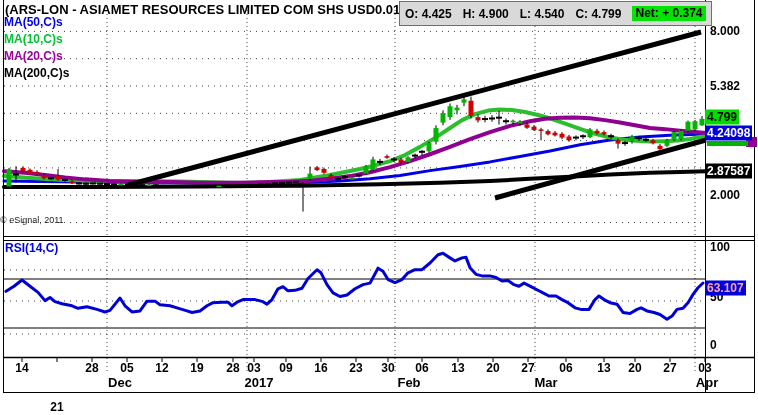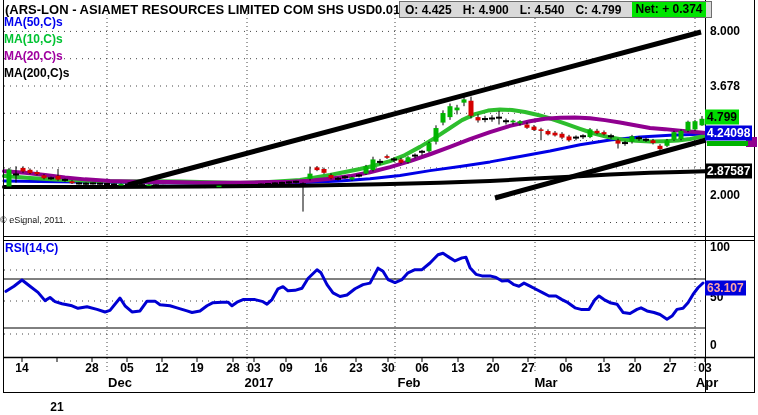--- a/index.html
+++ b/index.html
@@ -1,20 +1,20 @@
 <!DOCTYPE html>
 <html><head>
 <meta charset="utf-8">
 <style>
   html,body{margin:0;padding:0;background:#fff;}
   #app{position:relative;width:758px;height:415px;background:#ffffff;
        font-family:"Liberation Sans",sans-serif;overflow:hidden;}
   #chart-svg{position:absolute;left:0;top:0;}
   .title{position:absolute;left:5px;top:2px;font-size:13px;font-weight:bold;color:#000;white-space:nowrap;}
-  .ohlc{position:absolute;left:399px;top:1px;height:17px;background:#d9d9d9;
+  .ohlc{position:absolute;left:399px;top:1px;height:25px;background:#d9d9d9;
         border:1px solid #6e6e6e;display:flex;align-items:center;gap:11px;
         padding:0 5px;font-size:12px;font-weight:bold;color:#000;box-sizing:border-box;white-space:nowrap;}
   .ohlc .net{background:#00e400;padding:0 3px;height:15px;line-height:15px;}
   .legend{position:absolute;left:4px;top:14px;font-size:12px;font-weight:bold;line-height:17px;}
   .c50{color:#0000ee}.c10{color:#00c332}.c20{color:#a000a0}.c200{color:#000}
   .watermark{position:absolute;left:0;top:215px;font-family:Liberation Sans, sans-serif;font-size:9px;color:#222;}
   .rsi-label{position:absolute;left:5px;top:241px;color:#0000ee;font-size:12px;font-weight:bold;}
   .footer{position:absolute;left:0;top:397px;width:758px;height:18px;background:#d4d0c8;
           border-top:1px solid #777;box-sizing:border-box;text-align:right;
           font-size:11px;color:#000;line-height:16px;padding-right:6px;}
@@ -309,21 +309,21 @@
   <div class="legend">
     <div class="c50">MA(50,C)s</div>
     <div class="c10">MA(10,C)s</div>
     <div class="c20">MA(20,C)s</div>
     <div class="c200">MA(200,C)s</div>
   </div>
 
   <div class="watermark">© eSignal, 2011</div>
   <div class="rsi-label">RSI(14,C)</div>
 <div class="ylab" style="top: 31px;">8.000</div>
-    <div class="ylab" style="top: 86px;">3.678</div>
+    <div class="ylab" style="top: 86px;">5.382</div>
     <div class="ylab" style="top: 195px; text-align: center;">2.000</div>
     <div class="badge" style="top: 117px; background: rgb(0, 220, 0); color: rgb(0, 0, 0);">4.799</div>
     <div class="badge" style="top: 133px; background: rgb(0, 0, 220); color: rgb(255, 255, 255);">4.24098</div>
     <div class="badge" style="top: 171px; background: rgb(0, 0, 0); color: rgb(255, 255, 255);">2.87587</div>
     <div class="ylab" style="top: 247px;">100</div>
     <div class="ylab" style="top: 297px;">50</div>
     <div class="ylab" style="top: 345px;">0</div>
     <div class="badge" style="top: 288px; background: rgb(0, 0, 220); color: #fca5a5;">63.107</div>
     <div class="xlab" style="left: 22px;">14</div>
     <div class="xlab" style="left: 57px; margin-top: 39px;">21</div>

